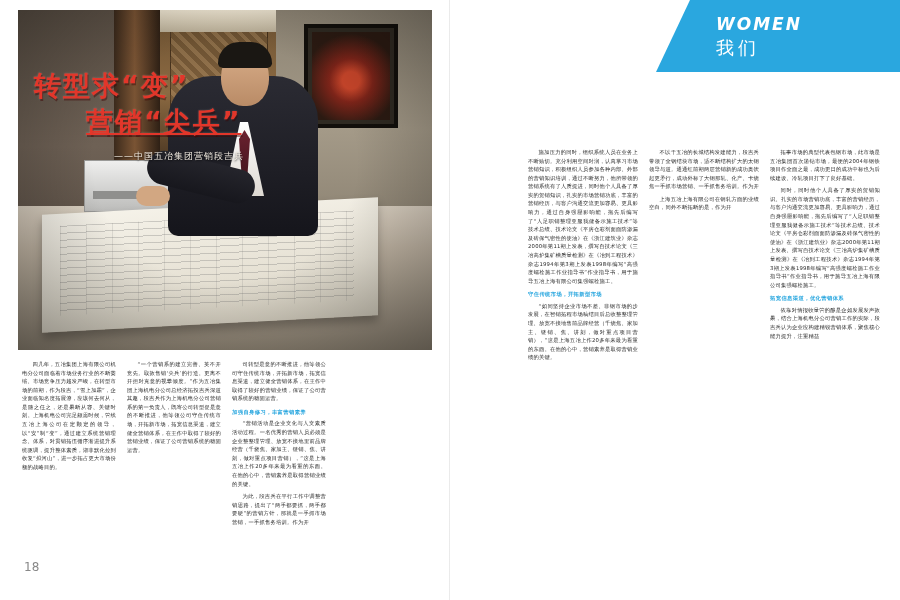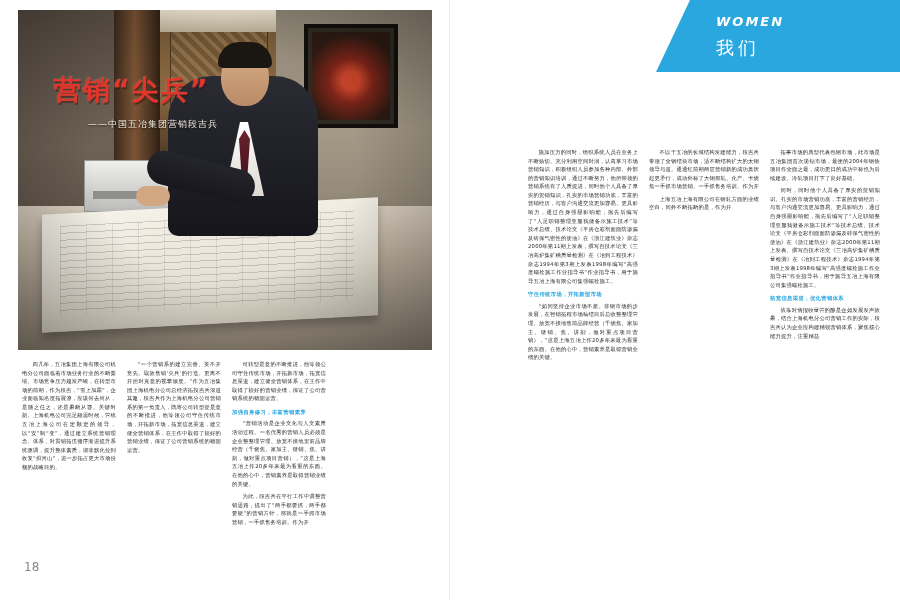--- a/index.html
+++ b/index.html
@@ -143,23 +143,23 @@
   }
   .hl1, .hl2 {
     font-family: "DejaVu Sans", sans-serif;
     font-weight: bold;
     color: #e2362a;
     text-shadow: 1px 2px 0 rgba(60,0,0,.45), 0 0 2px rgba(255,255,255,.25);
     letter-spacing: 2px;
     line-height: 1.18;
   }
   .hl1 { font-size: 27px; }
-  .hl2 { font-size: 27px; margin-left: 20px; margin-top: 4px; }
+  .hl2 { font-size: 27px; margin-left: 52px; margin-top: 4px; text-decoration: underline; }
   .byline {
-    margin-left: 54px;
+    margin-left: 80px;
     margin-top: 12px;
     font-size: 9px;
     color: #f2ece2;
     letter-spacing: 1px;
     text-shadow: 0 1px 2px rgba(0,0,0,.8);
   }
 
   .cols-left {
     position: absolute;
     left: 22px; top: 360px;
@@ -195,21 +195,21 @@
     position: absolute;
     right: 0; top: 0;
     width: 244px; height: 72px;
     background: #2aa7df;
     clip-path: polygon(34px 0, 100% 0, 100% 100%, 0 100%);
   }
   .brandbar .bt {
     position: absolute;
     left: 60px; top: 14px;
     color: #ffffff;
-    font-size: 13px;
+    font-size: 17px;
     font-style: italic;
     font-weight: bold;
     letter-spacing: 2px;
   }
   .brandbar .bs {
     position: absolute;
     left: 60px; top: 36px;
     color: #ffffff;
     font-size: 18px;
     letter-spacing: 4px;
@@ -267,20 +267,21 @@
       <div class="ph-man-shirt"></div>
       <div class="ph-man-tie"></div>
       <div class="ph-arm"></div>
       <div class="ph-hand"></div>
       <div class="ph-head"></div>
       <div class="ph-hair"></div>
       <div class="ph-vig"></div>
     </div>
 
     <div class="headline">
+      <div class="hl1">转型求“变”</div>
       <div class="hl2">营销“尖兵”</div>
       <div class="byline">——中国五冶集团营销段吉兵</div>
     </div>
 
     <div class="cols-left">
       <div class="col">
         <p>四几年，五冶集团上海有限公司机电分公司面临着市场业务行业的不断萎缩、市场竞争压力越发严峻，在转型市场的前期，作为段吉，“雪上加霜”，企业面临知名度拓展潦，应该何去何从，是随之任之，还是果断从容、关键时刻。上海机电公司完足颇需时候，管线五冶上海公司在定颗定的领导，以“安”制“变”，通过建立系统营销理念、体系，对贯销拓伍循序渐进提升系统驱调，提升整体素质，湖非默化拉到收复“拟河山”，进一步拓占更大市场份额的战略目的。</p>
       </div>
       <div class="col">
         <p>“一个营销系的建立完善、英不开竞先。取效售销‘尖兵’的行造。更离不开担对克意的视攀倾度。”作为五冶集团上海机电分公司总经济拓投吉兵深道其趣，段吉兵作为上海机电分公司营销系的第一负责人，既寄公司转型促是意的不断推进，他等领公司守住传统市场，开拓新市场，拓宽信息渠道，建立健全营销体系，在王作中取得了较好的营销业绩，保证了公司营销系统的稳固运营。</p>

